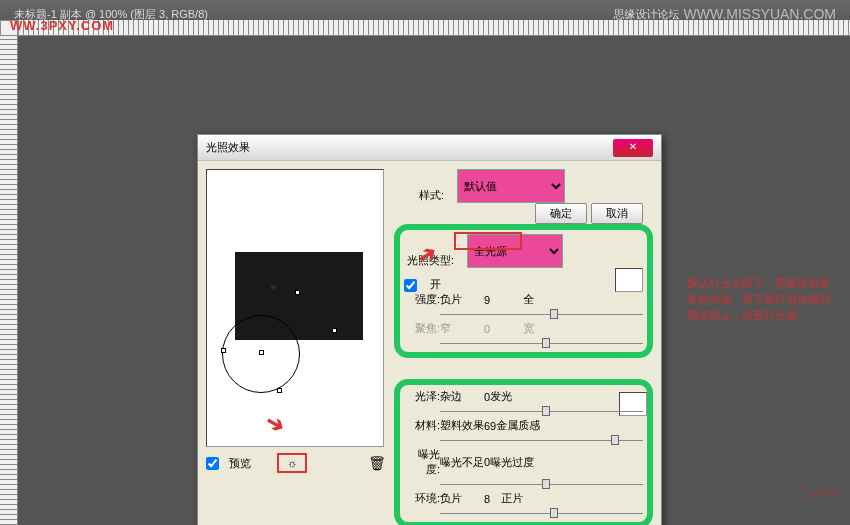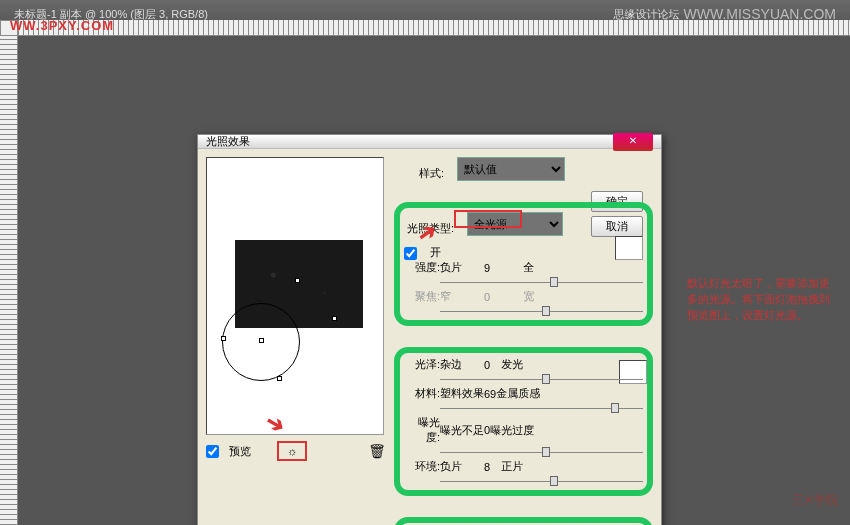--- a/index.html
+++ b/index.html
@@ -7,50 +7,50 @@
 .title-bar{height:28px;background:linear-gradient(#6a6a6a,#555);color:#ddd;display:flex;align-items:center;padding:0 14px;font-size:11px}
 .title-bar .right{margin-left:auto;display:flex;align-items:center;gap:4px}
 .watermark{position:absolute;top:18px;left:10px;color:#d33;font-size:13px;font-weight:bold;z-index:5;letter-spacing:1px}
 .ruler-h{position:absolute;top:20px;left:18px;right:0;height:16px;background:#f0f0f0;border-bottom:1px solid #888}
 .ruler-h::after{content:"";position:absolute;inset:0;background:repeating-linear-gradient(90deg,#888 0,#888 1px,transparent 1px,transparent 5px)}
 .ruler-v{position:absolute;top:36px;left:0;bottom:0;width:18px;background:#f0f0f0;border-right:1px solid #888}
 .ruler-v::after{content:"";position:absolute;inset:0;background:repeating-linear-gradient(0deg,#888 0,#888 1px,transparent 1px,transparent 5px)}
 .ruler-corner{position:absolute;top:20px;left:0;width:18px;height:16px;background:#f0f0f0;border:1px solid #888}
 .canvas-area{position:absolute;top:36px;left:18px;right:0;bottom:0;background:#555}
 .dialog{position:absolute;top:134px;left:197px;width:465px;background:#ece9d8;border:1px solid #888;box-shadow:2px 2px 8px rgba(0,0,0,.5);z-index:10}
-.dlg-title{height:14px;background:linear-gradient(#fff,#d8d8d8);display:flex;align-items:center;padding:4px 8px;border-bottom:1px solid #bbb}
+.dlg-title{height:26px;background:linear-gradient(#fff,#d8d8d8);display:flex;align-items:center;padding:4px 8px;border-bottom:1px solid #bbb}
 .dlg-close{margin-left:auto;width:40px;height:18px;background:linear-gradient(#e07,#c22728);color:#fff;text-align:center;border-radius:2px;line-height:16px;font-size:10px}
 .dlg-body{display:flex;padding:8px;gap:8px}
 .preview-col{width:180px;display:flex;flex-direction:column}
 .preview-box{width:178px;height:278px;background:#fff;border:1px inset #999;position:relative}
 .texture{position:absolute;top:82px;left:28px;width:128px;height:88px;background:#222;background-image:radial-gradient(circle at 30% 40%,#333 2px,transparent 3px),radial-gradient(circle at 70% 60%,#2a2a2a 1px,transparent 2px);filter:contrast(1.1)}
 .light-circle{position:absolute;top:145px;left:15px;width:78px;height:78px;border:1px solid #000;border-radius:50%}
 .handle{position:absolute;width:5px;height:5px;background:#fff;border:1px solid #000}
 .preview-row{display:flex;align-items:center;margin-top:6px;gap:8px}
 .preview-row input[type=checkbox]{margin-right:2px}
 .bulb-box{border:2px solid #d33;padding:2px 8px;margin-left:18px}
 .trash{margin-left:auto;font-size:14px}
 .arrow-red{position:absolute;color:#d33;font-size:22px;font-weight:bold}
 .controls-col{flex:1;display:flex;flex-direction:column;gap:4px}
 .row{display:flex;align-items:flex-end;gap:13px;min-height:20px}
 .lbl{width:50px;text-align:right}
-select,input[type=text]{border:1px solid #7a9;background:#737373;height:24px;padding:0 2px}
+select,input[type=text]{border:1px solid #7a9;background:#ec4899;height:34px;padding:0 2px}
 .btn{border:1px solid #888;background:linear-gradient(#fff,#ddd);padding:2px 10px;border-radius:2px;min-width:52px;text-align:center}
-.btn-col{display:flex;flex-direction:column;gap:4px;position:absolute;right:10px;top:34px}
+.btn-col{display:flex;flex-direction:row;gap:4px;position:absolute;right:10px;top:34px}
 .group{border:6px solid #22c55e;border-radius:14px;padding:4px 4px 2px;margin-top:17px}
 .slider-row{display:flex;align-items:center;gap:0;font-size:10px}
 .slider-row .s-lbl{width:36px;text-align:right}
 .slider-row .end{width:44px}
 .slider{flex:1;height:14px;position:relative}
 .slider::before{content:"";position:absolute;top:7px;left:0;right:0;height:1px;background:#888}
 .slider .thumb{position:absolute;top:2px;width:8px;height:10px;background:#ddd;border:1px solid #666}
 .swatch{width:28px;height:24px;border:1px inset #999;background:#fff}
 .highlight-red{border:2px solid #d33;position:absolute}
 .side-text{position:absolute;top:275px;left:687px;width:150px;color:#c33;font-size:11px;line-height:16px;z-index:3}
-.side-wm{position:absolute;bottom:16px;right:12px;color:#a33;font-size:12px;z-index:3;opacity:.7}
+.side-wm{position:absolute;bottom:24px;right:12px;color:#a33;font-size:10px;z-index:3;opacity:.7}
 </style>
 </head>
 <body>
 
 <div class="title-bar">
   <span>未标题-1 副本 @ 100% (图层 3, RGB/8)</span>
   <span class="right">
     <span>思缘设计论坛</span>
     <span style="font-size:14px;color:#bbb">WWW.MISSYUAN.COM</span>
   </span>
@@ -136,21 +136,21 @@
               <div class="thumb" style="left:50%"></div>
             </div>
           </div>
       </div>
 
       <div class="group">
         <div class="slider-row">
           <span class="s-lbl">光泽:</span>
           <span class="end">杂边</span>
             <span>0</span>
-          <span class="end" style="text-align:center">发光</span>
+          <span class="end" style="text-align:left">发光</span>
           <div class="swatch" style="position:absolute;right:6px;margin-top:14px"></div>
         </div>
         <div class="slider-row">
             <span class="s-lbl"></span>
             <div class="slider">
               <div class="thumb" style="left:50%"></div>
             </div>
           </div>
         <div class="slider-row">
           <span class="s-lbl">材料:</span>

